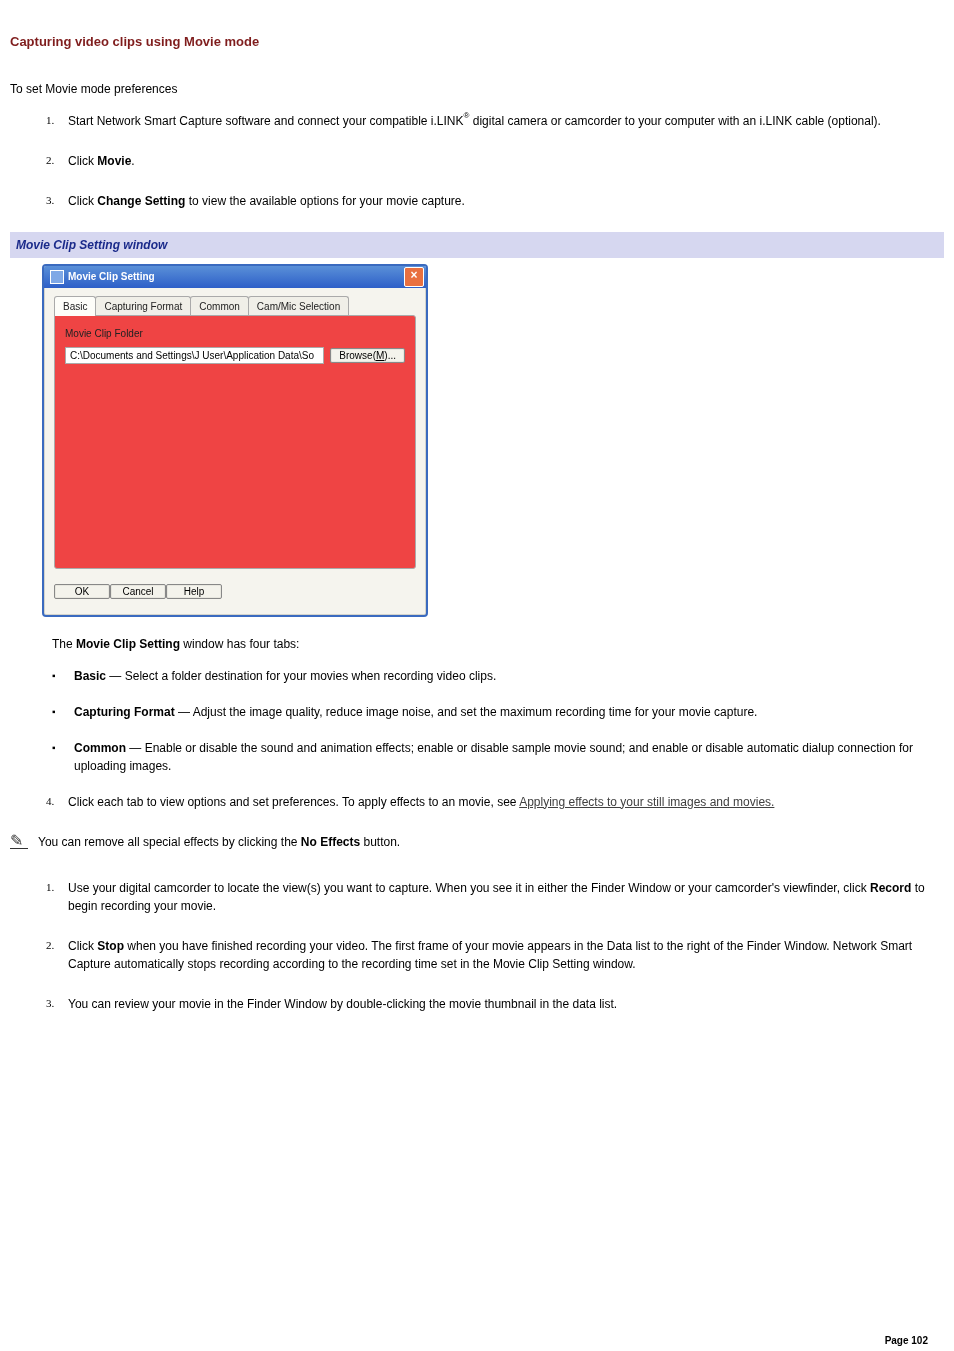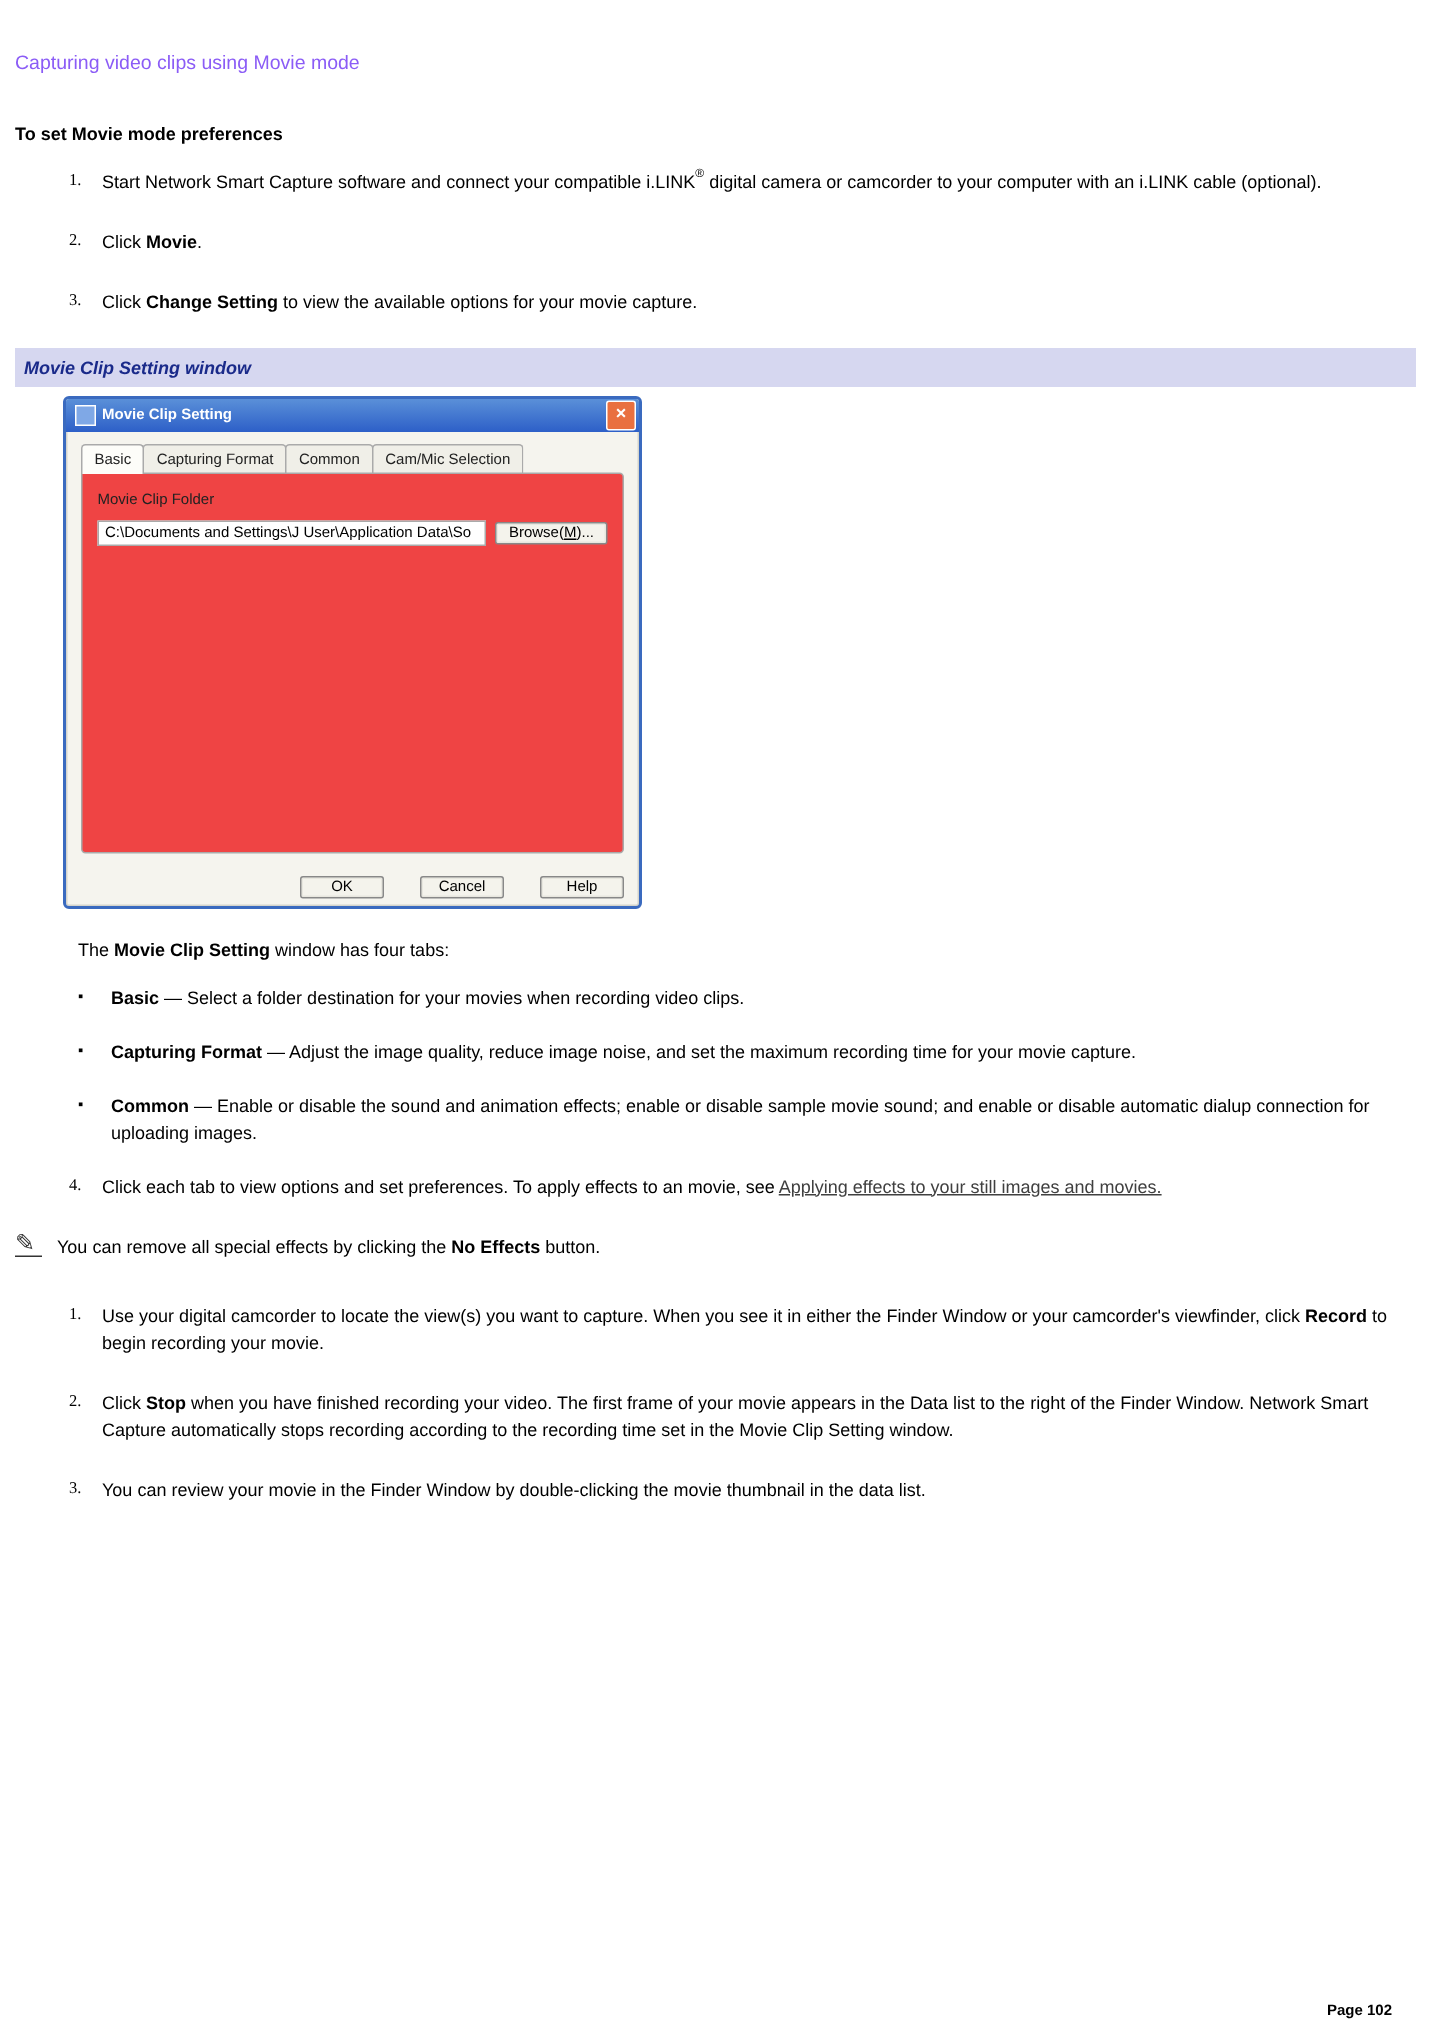--- a/index.html
+++ b/index.html
@@ -5,27 +5,27 @@
   body {
     font-family: Verdana, Arial, sans-serif;
     font-size: 12px;
     color: #000;
     margin: 0;
     padding: 10px 10px 10px 10px;
     width: 934px;
     line-height: 1.5;
   }
   .page-title {
-    color: #8b5cf6;
-    font-weight: normal;
+    color: #7f1d1d;
+    font-weight: bold;
     font-size: 13px;
     margin: 22px 0 28px 0;
   }
   .sub-heading {
-    font-weight: bold;
+    font-weight: normal;
     font-size: 12px;
     margin: 10px 0 14px 0;
   }
   ol.numbered {
     list-style: none;
     padding: 0 0 0 40px;
     margin: 0;
   }
   ol.numbered > li {
     position: relative;
@@ -162,23 +162,22 @@
     font-family: Tahoma, Arial, sans-serif;
     cursor: pointer;
     box-shadow: 0 0 0 1px #e8e7df inset;
     text-align: center;
   }
   .dlg-button .underline {
     text-decoration: underline;
   }
   .dlg-footer {
     display: flex;
-    justify-content: flex-end;
-    gap: 24px;
-    padding: 6px 10px 5px 10px;
+    gap: 0;
+    padding: 6px 10px 16px 10px;
   }
   .dlg-footer .dlg-button {
     min-width: 56px;
     text-align: center;
   }
   .tabs-desc-intro {
     margin: 10px 0 14px 42px;
   }
   ul.bullets {
     list-style: none;

